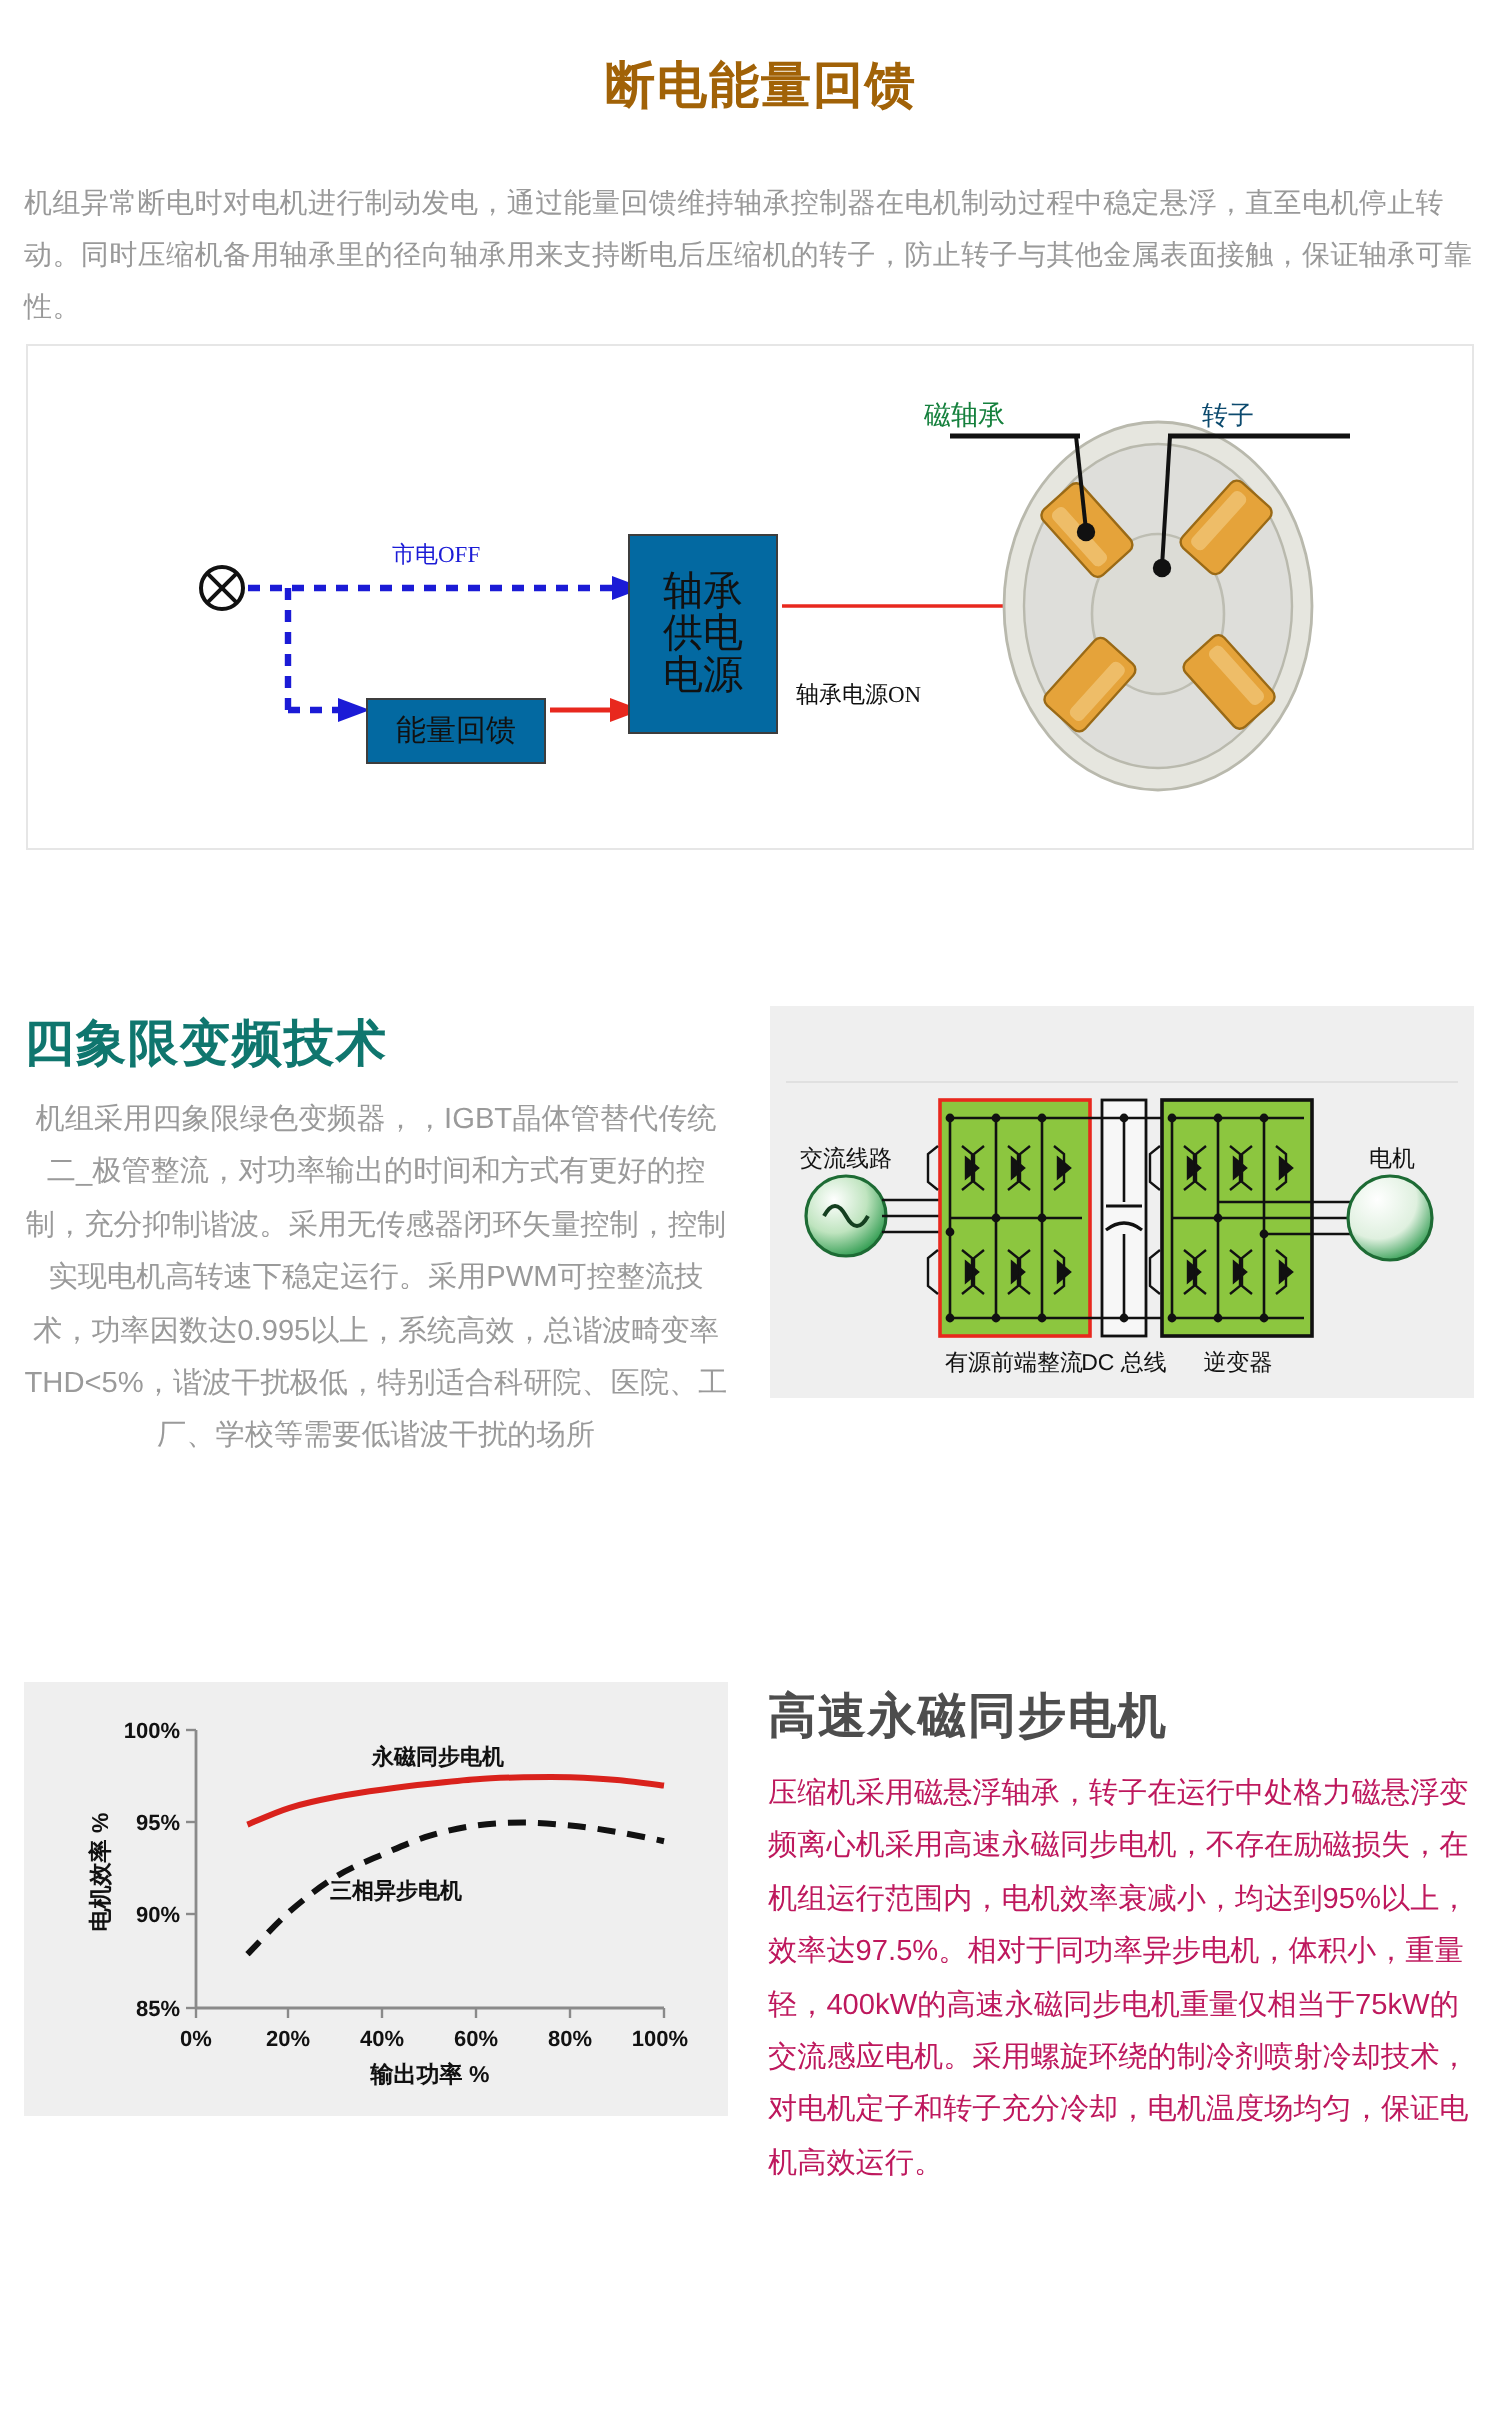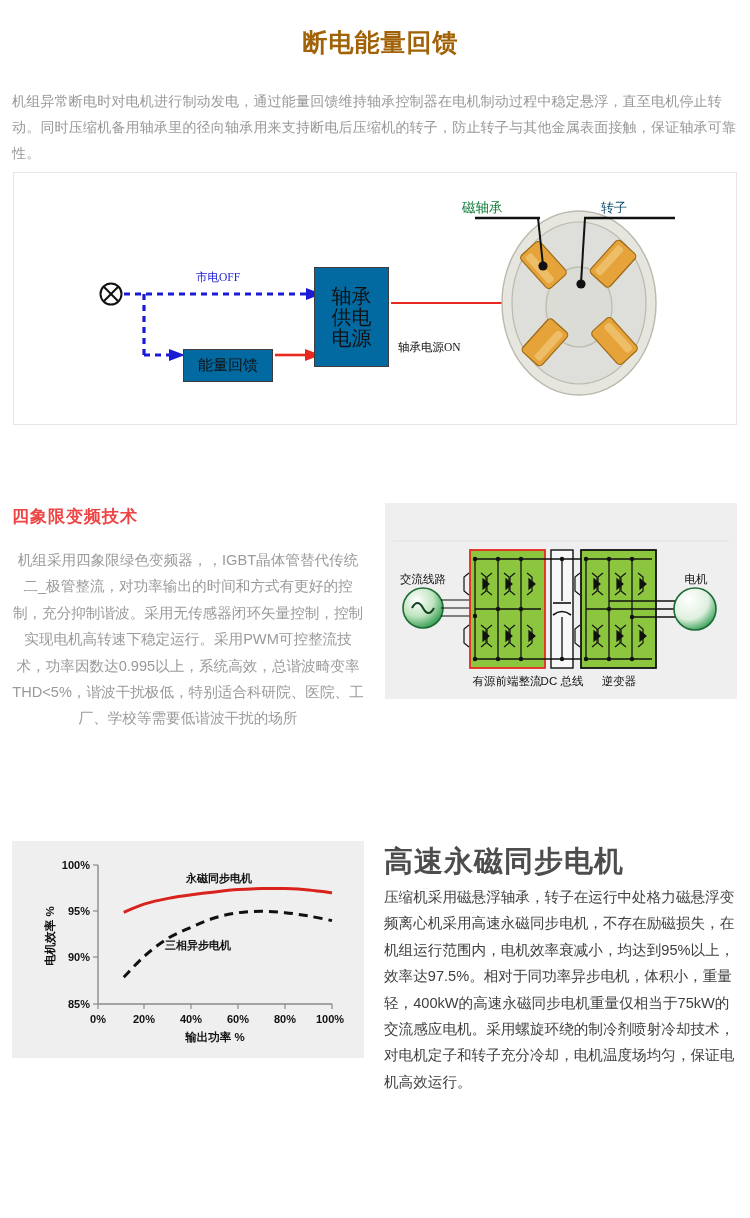--- a/index.html
+++ b/index.html
@@ -66,21 +66,21 @@
   }
   .lbl-rotor {
     position: absolute; left: 601px; top: 199px;
     font-size: 13px; color: #0c4a6e;
     font-family: "Liberation Serif", "DejaVu Serif", serif;
   }
 
   
   .sec2-title {
     position: absolute; left: 12px; top: 505px;
-    font-size: 17px; font-weight: bold; color: #ef4444;
+    font-size: 25px; font-weight: bold; color: #0f766e;
     letter-spacing: 1px;
   }
   .sec2-body {
     position: absolute; left: 12px; top: 547px; width: 352px;
     font-size: 14.6px; line-height: 26.4px; color: #9a9a9a;
     text-align: center;
   }
   .sec2-figure {
     position: absolute; left: 385px; top: 503px;
     width: 352px; height: 196px;
@@ -88,26 +88,26 @@
   }
 
   
   .sec3-figure {
     position: absolute; left: 12px; top: 841px;
     width: 352px; height: 217px;
     background: #efefef;
   }
   .sec3-title {
     position: absolute; left: 384px; top: 842px;
-    font-size: 29px; font-weight: bold; color: #4d4d4d;
+    font-size: 24px; font-weight: bold; color: #4d4d4d;
     letter-spacing: 1px;
   }
   .sec3-body {
     position: absolute; left: 384px; top: 884px; width: 356px;
-    font-size: 14.6px; line-height: 26.4px; color: #404040;
+    font-size: 14.6px; line-height: 26.4px; color: #be185d;
     text-align: left;
   }
   svg { display: block; }
 </style>
 </head>
 <body>
 
 <div class="page">
 
   <div>

